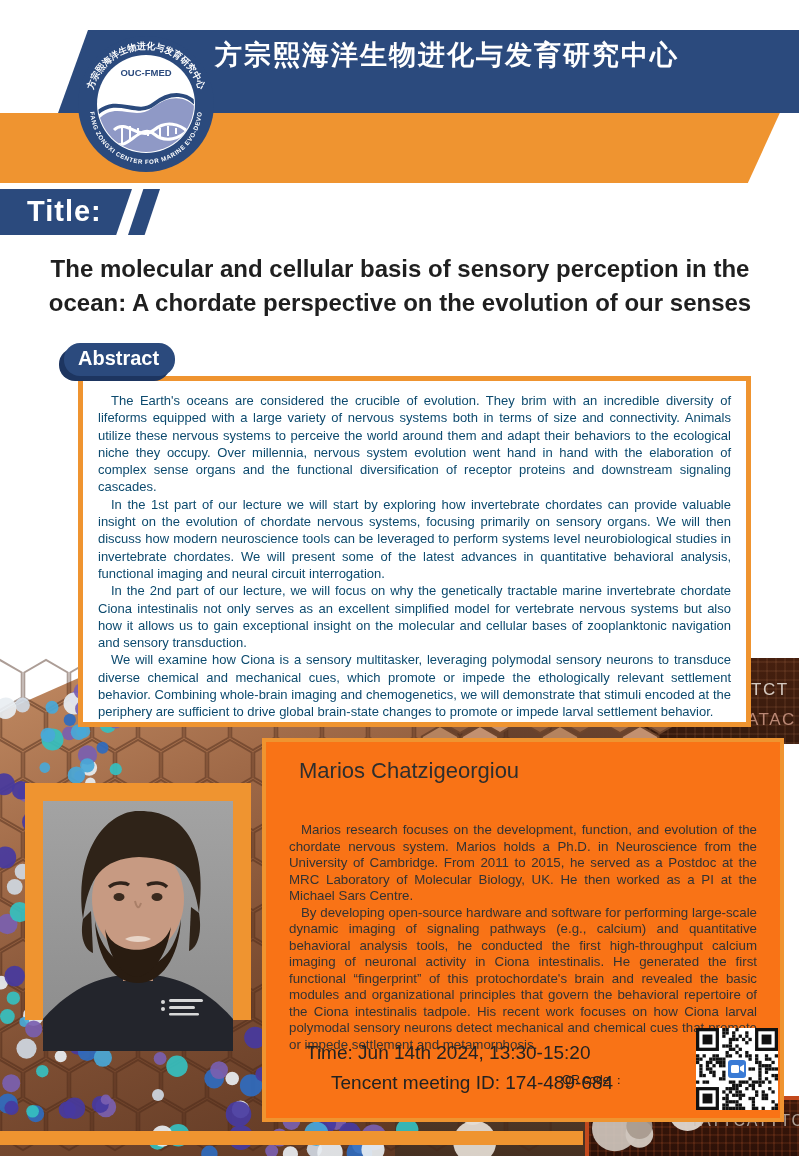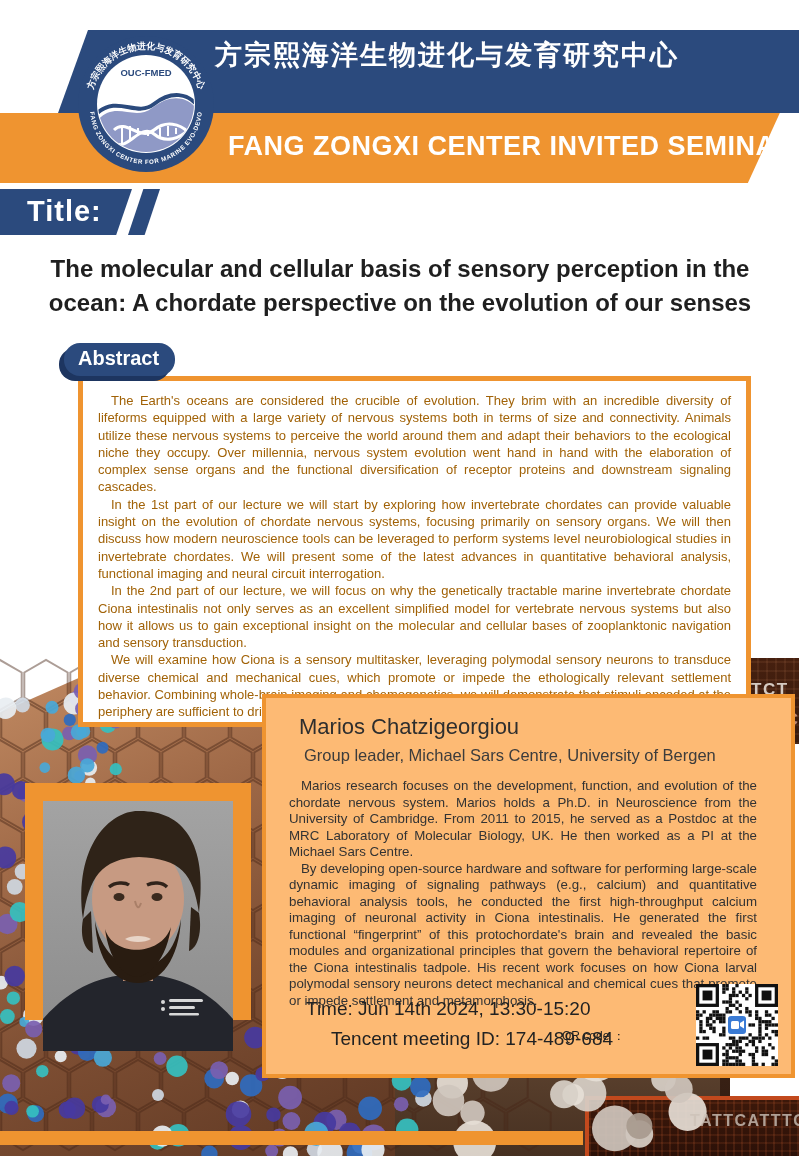--- a/index.html
+++ b/index.html
@@ -31,21 +31,21 @@
   
   .main-title{top:252px;left:33px;width:734px;text-align:center;
     font-size:24px;font-weight:bold;color:#1f1f1f;line-height:34px;z-index:3;}
   
   .abstract-badge{top:343px;left:64px;background:#2b4a7d;color:#fff;
     font-size:20px;font-weight:bold;padding:4px 16px 6px 14px;border-radius:16px;
     box-shadow:-5px 5px 0 #1d3560;z-index:6;}
   .abstract-box{top:376px;left:78px;width:633px;height:322px;background:#fff;
     border:5px solid #ef9430;padding:11px 15px 8px 15px;z-index:5;overflow:hidden;}
   .abstract-box p{margin:0;text-indent:13px;font-size:13px;line-height:17.3px;
-    color:#a16207;text-align:justify;}
+    color:#0c4a6e;text-align:justify;}
   
   .collage{top:655px;left:0;width:799px;height:501px;z-index:1;}
   .bg-left{position:absolute;left:0;top:14px;width:450px;height:487px;
     background:linear-gradient(155deg,#c18a62 0%,#a06a48 30%,#7c4d32 60%,#5a3521 100%);
     clip-path:polygon(0 9%,22% 0,65% 2%,100% 6%,100% 100%,0 100%);}
   .bg-mid{position:absolute;left:440px;top:40px;width:290px;height:461px;
     background:linear-gradient(180deg,#6e4630,#3f2517 70%,#2e1a10);}
   .bg-right-top{position:absolute;left:640px;top:3px;width:159px;height:86px;
     background:
       repeating-linear-gradient(90deg,rgba(255,170,120,.08) 0 2px,transparent 2px 9px),
@@ -53,34 +53,34 @@
       linear-gradient(180deg,#46200f,#361a0d);
     clip-path:polygon(0 100%,0 52%,52% 0,100% 0,100% 100%);}
   .bg-right-bottom{position:absolute;left:585px;top:441px;width:214px;height:60px;
     border-left:4px solid #c2491d;border-top:4px solid #c2491d;
     background:
       repeating-linear-gradient(90deg,rgba(255,120,60,.12) 0 2px,transparent 2px 8px),
       repeating-linear-gradient(0deg,rgba(255,120,60,.10) 0 2px,transparent 2px 8px),
       linear-gradient(180deg,#3c180a,#2a1008);}
   .bg-bottom-mid{position:absolute;left:395px;top:390px;width:325px;height:111px;
     background:linear-gradient(180deg,#5f4430,#463021);}
-  .dna-text{position:absolute;font-weight:bold;letter-spacing:1.5px;
+  .dna-text{position:absolute;font-weight:normal;letter-spacing:1.5px;
     font-family:"Liberation Sans",sans-serif;}
   .dna-1{left:751px;top:25px;font-size:17px;color:#e6ddd5;opacity:.9;}
   .dna-2{left:645px;top:55px;font-size:17px;color:#cf9a87;opacity:.85;}
   .dna-3{left:690px;top:457px;font-size:16px;color:#cdc2b8;opacity:.8;}
   .tex{position:absolute;left:0;top:0;pointer-events:none;}
   
   .orange-bar{top:1131px;left:0;width:583px;height:14px;background:#ef9430;z-index:2;}
   
   .photo-frame{top:783px;left:25px;width:226px;height:237px;background:#ef9430;z-index:3;}
   .photo{top:801px;left:43px;width:190px;height:250px;z-index:4;}
   
-  .speaker-box{top:694px;left:262px;width:514px;height:376px;background:#fdba74;
-    border:4px solid #ef9430;z-index:5;padding-left:11px;}
+  .speaker-box{top:738px;left:262px;width:514px;height:376px;background:#f97316;
+    border:4px solid #ef9430;z-index:5;}
   .speaker-name{position:absolute;left:33px;top:16px;font-size:22px;color:#2e2e2e;}
   .speaker-affil{position:absolute;left:38px;top:48px;font-size:16.5px;color:#3c3c3c;}
   .speaker-bio{position:absolute;left:23px;top:80px;width:468px;}
   .speaker-bio p{margin:0;text-indent:12px;font-size:13.3px;line-height:16.5px;
     color:#333;text-align:justify;}
   .meeting-time{position:absolute;left:30px;top:300px;font-size:19px;color:#222;margin-left:10px;}
   .meeting-id{position:absolute;left:30px;top:330px;font-size:19px;color:#222;margin-left:35px;}
   .qr-label{position:absolute;left:296px;top:330px;font-size:12px;color:#222;}
   .qr{position:absolute;left:430px;top:286px;width:82px;height:82px;}
 </style>
@@ -415,21 +415,20 @@
     <div class="dna-text dna-1">TCT</div>
     <div class="dna-text dna-2">GTGATTACATAC</div>
     <div class="dna-text dna-3">TATTCATTTCCAC</div>
   </div>
 
   <div class="abs orange-bar"></div>
 
   <div class="abs navy-band"></div>
   <div class="abs orange-band"></div>
   <div class="abs cn-title">方宗熙海洋生物进化与发育研究中心</div>
-  <div class="abs seminar-banner">FANG ZONGXI CENTER INVITED SEMINAR</div>
 
   <svg class="abs logo" viewBox="0 0 140 140">
     <circle cx="70" cy="70" r="68" fill="#2b4a7d"></circle>
     <circle cx="70" cy="70" r="49" fill="#ffffff"></circle>
     <defs>
       <path id="arcTop" d="M 15,70 A 55,55 0 0 1 125,70"></path>
       <path id="arcBot" d="M 14,74 A 56,56 0 0 0 126,74"></path>
       <clipPath id="logoClip">
           <circle cx="70" cy="70" r="48"></circle>
         </clipPath>
@@ -502,21 +501,20 @@
       <rect x="126" y="198" width="34" height="3" rx="1.5"></rect>
       <rect x="126" y="205" width="26" height="3" rx="1.5"></rect>
       <rect x="126" y="212" width="30" height="2.4" rx="1.2"></rect>
       <circle cx="120" cy="201" r="2"></circle>
         <circle cx="120" cy="208" r="2"></circle>
     </g>
   </svg>
 
   <div class="abs speaker-box">
     <div class="speaker-name">Marios Chatzigeorgiou</div>
-    <div class="speaker-affil">Group leader, Michael Sars Centre, University of Bergen</div>
     <div class="speaker-bio">
         <p>Marios research focuses on the development, function, and evolution of the chordate nervous system. Marios holds a Ph.D. in Neuroscience from the University of Cambridge. From 2011 to 2015, he served as a Postdoc at the MRC Laboratory of Molecular Biology, UK. He then worked as a PI at the Michael Sars Centre.</p>
         <p>By developing open-source hardware and software for performing large-scale dynamic imaging of signaling pathways (e.g., calcium) and quantitative behavioral analysis tools, he conducted the first high-throughput calcium imaging of neuronal activity in Ciona intestinalis. He generated the first functional “fingerprint” of this protochordate's brain and revealed the basic modules and organizational principles that govern the behavioral repertoire of the Ciona intestinalis tadpole. His recent work focuses on how Ciona larval polymodal sensory neurons detect mechanical and chemical cues that promote or impede settlement and metamorphosis.</p>
       </div>
     <div class="meeting-time">Time: Jun 14th 2024, 13:30-15:20</div>
     <div class="meeting-id">Tencent meeting ID: 174-489-684</div>
     <div class="qr-label">QR code ：</div>
     <svg class="qr" id="qr-svg" viewBox="0 0 82 82">
         <rect x="0" y="0" width="82" height="82" fill="#fff"></rect>
         <rect x="26.24" y="0" width="3.28" height="3.28" fill="#111"></rect>

